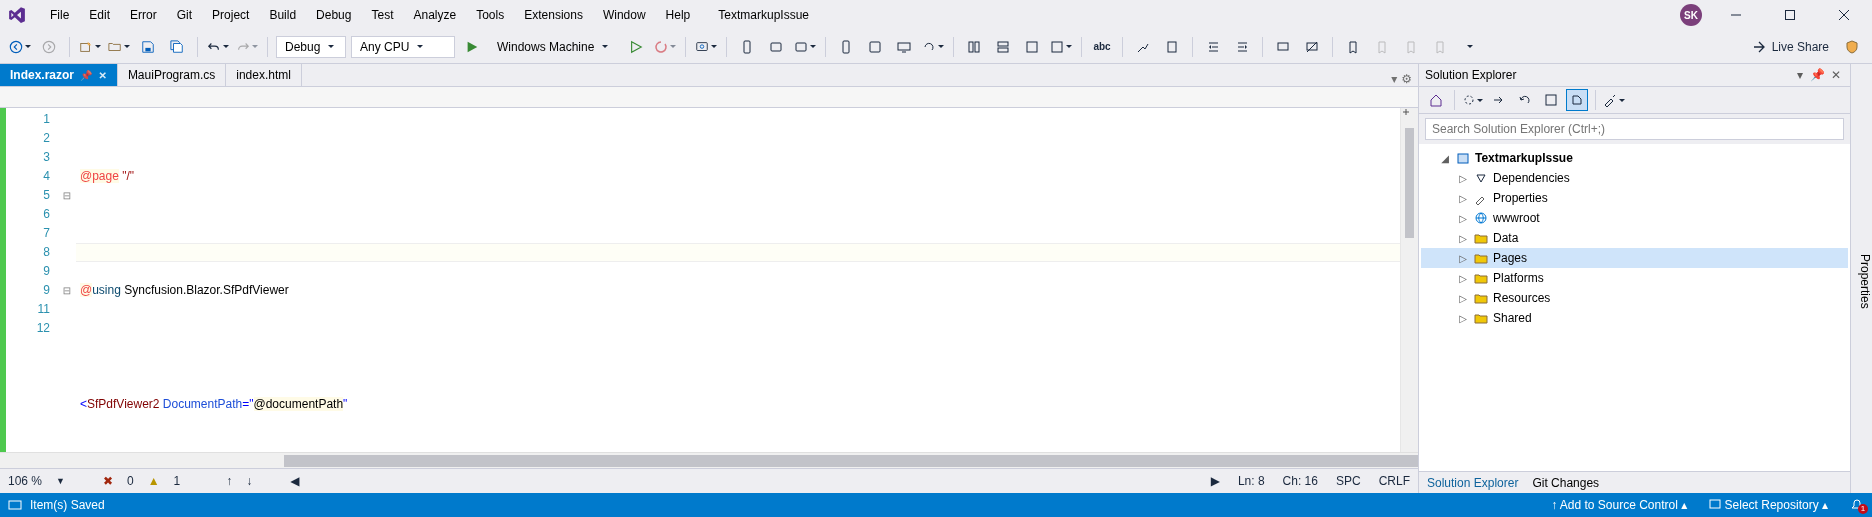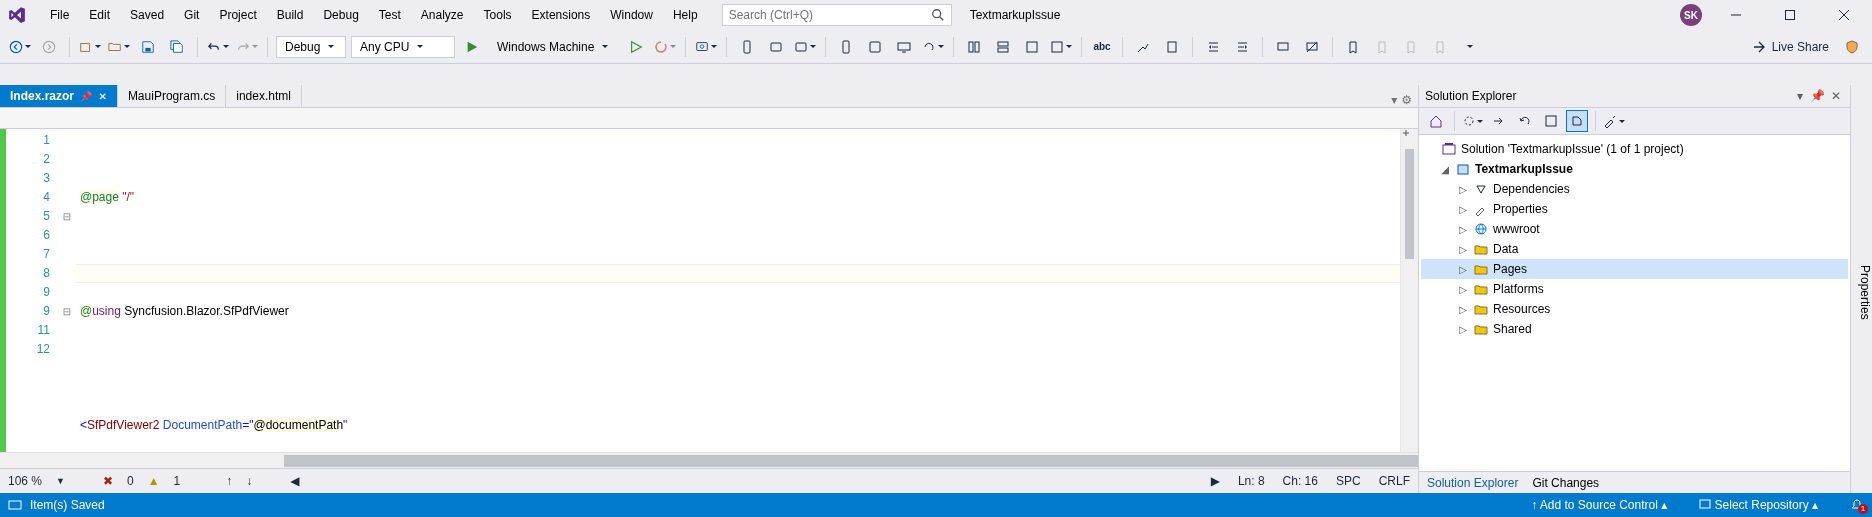--- a/index.html
+++ b/index.html
@@ -15,38 +15,38 @@
 .avatar { width:22px; height:22px; border-radius:50%; background:#7b3f7b; color:#fff; display:flex; align-items:center; justify-content:center; font-size:10px; font-weight:600; }
 .winbtn { width:40px; height:28px; display:flex; align-items:center; justify-content:center; }
 .toolbar { height:34px; background:#eeeef2; border-bottom:1px solid #cccedb; display:flex; align-items:center; padding:0 8px; gap:5px; }
 .tbtn { width:24px; height:24px; display:flex; align-items:center; justify-content:center; color:#1b293e; }
 .tbtn.drop::after { content:""; border:3px solid transparent; border-top-color:#1b293e; margin-left:2px; margin-top:3px; }
 .sep { width:1px; height:20px; background:#cccedb; margin:0 3px; }
 .combo { height:22px; border:1px solid #cccedb; background:#fff; display:flex; align-items:center; padding:0 6px 0 8px; font-size:12px; white-space:nowrap; }
 .combo::after { content:""; border:3px solid transparent; border-top-color:#1b293e; margin-left:8px; margin-top:3px; }
 .play { color:#388a34; }
 .liveshare { margin-left:auto; display:flex; align-items:center; gap:6px; color:#1b293e; padding:0 6px; }
-.middle { display:flex; flex:1; min-height:0;margin-top:21px; }
+.middle { display:flex; flex:1; min-height:0; }
 .editor-area { flex:1; display:flex; flex-direction:column; min-width:0; }
 .tabstrip { height:22px; background:#eeeef2; display:flex; align-items:flex-end; }
 .tab { height:22px; padding:0 10px; display:flex; align-items:center; gap:6px; font-size:12px; border-right:1px solid #cccedb; }
 .tab.active { background:#007acc; color:#fff; font-weight:600; }
 .tab .pin, .tab .x { font-size:10px; opacity:.85; }
 .tabstrip .tabextra { margin-left:auto; display:flex; gap:4px; padding-right:6px; color:#717171; }
 .nav-bar { height:22px; background:#f6f6f6; border-bottom:1px solid #cccedb; border-top:1px solid #cccedb;}
 .code { flex:1; background:#fff; display:flex; font-family:Consolas,monospace; font-size:14px; overflow:hidden; position:relative; }
 .track { width:6px; background:#4ec94e; }
 .gutter { width:52px; text-align:right; color:#2b91af; padding:2px 8px 0 0; line-height:19px; background:#fff; }
 .gutter div { height:19px; }
 .fold { width:18px; padding-top:2px; line-height:19px; color:#808080; background:#fff; }
 .fold div { height:19px; text-align:center; font-size:10px; }
 .lines { flex:1; padding:2px 0 0 4px; line-height:19px; white-space:pre; position:relative; }
 .lines .row { height:19px; }
 .hl { position:absolute; left:0; right:0; top:135px; height:19px; background:#fafad233; border-top:1px solid #eee; border-bottom:1px solid #eee; pointer-events:none; }
-.brown { color:#a31515; } .kw { color:#0000ff; } .tagm { color:#800000; } .attr { color:#1d4ed8;} .dir{color:#15803d;background:#fffbe6;} .dir2{color:#701a75;}
+.brown { color:#a31515; } .kw { color:#0000ff; } .tagm { color:#800000; } .attr { color:#1d4ed8;} .dir{color:#ef4444;background:#fffbe6;} .dir2{color:#0c4a6e;}
 .statuscode { height:22px; background:#eeeef2; border-top:1px solid #cccedb; display:flex; align-items:center; padding:12px 8px; gap:14px; font-size:12px; color:#1b293e;justify-content:center;}
 .statuscode .right { margin-left:auto; display:flex; gap:18px; }
 .errico { color:#a1260d;} .warnico{color:#b89500;}
 .scrollh { height:16px; background:#f0f0f0; border-top:1px solid #e0e0e0; position:relative; }
 .scrollh .thumb { position:absolute; left:284px; right:0; top:2px; height:12px; background:#c2c3c9; }
 .panel { width:432px; border-left:1px solid #cccedb; background:#eeeef2; display:flex; flex-direction:column; }
 .panel-head { height:22px; display:flex; align-items:center; padding:0 6px; font-size:12px; }
 .panel-head .txt { flex:0 0 auto; }
 .panel-head .dots { flex:1; height:6px; margin:0 6px;
   background-image: radial-gradient(circle,#b5b5b5 0.6px,transparent 0.6px);
@@ -63,53 +63,46 @@
 .tree .exp { width:12px; text-align:center; color:#606060; font-size:10px;}
 .tree .nico { width:16px; display:flex; justify-content:center; }
 .tree .lbl { white-space:nowrap; }
 .tree .sel { background:#cfe4fa; }
 .tree .bold { font-weight:700; }
 .panel-tabs { height:22px; display:flex; align-items:center; gap:14px; padding:0 8px; border-top:1px solid #cccedb; font-size:12px;}
 .panel-tabs .act { color:#0e639c; }
 .sidetab { width:22px; background:#eeeef2; border-left:1px solid #cccedb; display:flex; align-items:flex-start; justify-content:center; writing-mode:vertical-rl; font-size:12px; padding-top:6px; }
 .bottomtabs { height:22px; background:#eeeef2; display:flex; align-items:center; gap:16px; padding:0 10px; font-size:12px; color:#444;}
 .statusbar { height:24px; background:#007acc; color:#fff; display:flex; align-items:center; padding:0 8px; font-size:12px; }
-.statusbar .sright { margin-left:auto; display:flex; align-items:center; gap:32px; }
+.statusbar .sright { margin-left:auto; display:flex; align-items:center; gap:22px; }
 .bell { position:relative; }
 .bell .badge { position:absolute; right:-4px; bottom:-2px; width:10px; height:10px; background:#c50b17; border-radius:50%; font-size:8px; text-align:center; line-height:10px;}
 svg { display:block; }
 </style>
 </head>
 <body>
 
 <div class="titlebar">
   <svg class="vs-logo" viewBox="0 0 32 32">
       <path fill="#5c2d91" d="M23 2l7 3v22l-7 3-11-10-6 5-4-2V9l4-2 6 5L23 2zm0 8l-7 6 7 6V10zM6 12v8l4-4-4-4z"></path>
     </svg>
   <div class="menubar">
     <span>File</span>
     <span>Edit</span>
-    <span>Saved</span>
+    <span>Error</span>
     <span>Git</span>
     <span>Project</span>
     <span>Build</span>
     <span>Debug</span>
     <span>Test</span>
     <span>Analyze</span>
     <span>Tools</span>
     <span>Extensions</span>
     <span>Window</span>
     <span>Help</span>
-  </div>
-  <div class="searchbox">
-    <input placeholder="Search (Ctrl+Q)" style="">
-    <svg width="14" height="14" viewBox="0 0 16 16">
-        <circle cx="6.5" cy="6.5" r="4.5" fill="none" stroke="#555" stroke-width="1.5"></circle>
-        <line x1="10" y1="10" x2="14" y2="14" stroke="#555" stroke-width="1.5"></line>
-      </svg>
   </div>
   <div class="projname">TextmarkupIssue</div>
   <div class="title-right">
     <div class="avatar">SK</div>
     <div class="winbtn">
         <svg width="12" height="12">
           <line x1="1" y1="6" x2="11" y2="6" stroke="#1b293e" stroke-width="1"></line>
         </svg>
       </div>
     <div class="winbtn">
@@ -483,31 +476,24 @@
             <path d="M3 3h5l3 3v5H3z" fill="none" stroke="#1b293e"></path>
           </svg>
         </div>
       <div class="sep"></div>
       <div class="tbtn drop">
           <svg width="14" height="14">
             <path d="M2 12l6-6 2 2-6 6zM10 4l2-2" fill="none" stroke="#1b293e"></path>
           </svg>
         </div>
     </div>
+    <div class="panel-search">
+      <input placeholder="Search Solution Explorer (Ctrl+;)" style="">
+    </div>
     <div class="tree">
-      <div class="node">
-          <span class="exp"></span>
-          <span class="nico">
-            <svg width="14" height="14">
-              <rect x="1" y="3" width="12" height="9" fill="none" stroke="#5c2d91"></rect>
-              <rect x="3" y="1" width="8" height="2" fill="#5c2d91"></rect>
-            </svg>
-          </span>
-          <span class="lbl">Solution 'TextmarkupIssue' (1 of 1 project)</span>
-        </div>
       <div class="node" style="padding-left:18px">
           <span class="exp">◢</span>
           <span class="nico">
             <svg width="14" height="14">
               <rect x="2" y="3" width="10" height="9" fill="#c9def5" stroke="#005dba"></rect>
             </svg>
           </span>
           <span class="lbl bold">TextmarkupIssue</span>
         </div>
       <div class="node" style="padding-left:36px">

